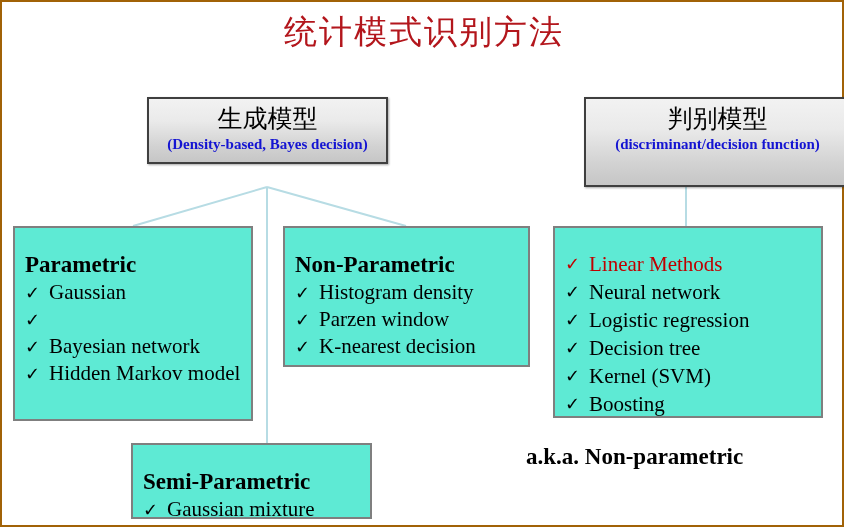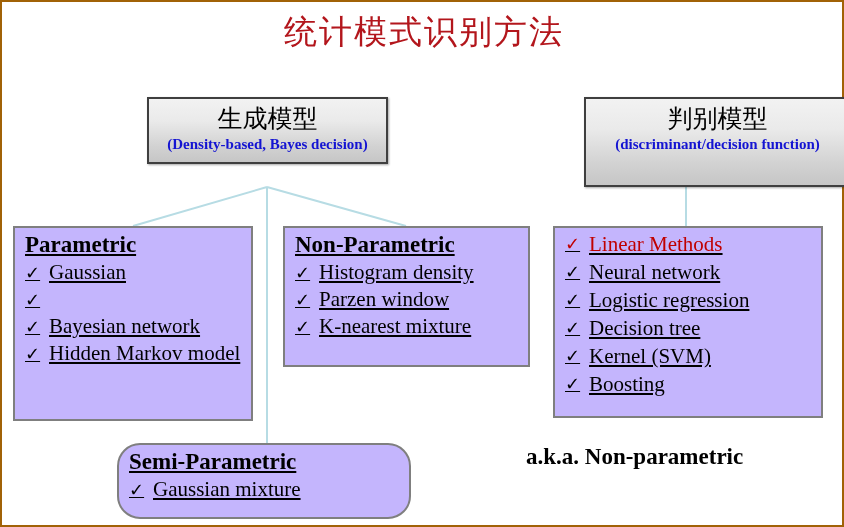--- a/index.html
+++ b/index.html
@@ -63,23 +63,22 @@
     padding: 1px 10px 0 10px;
   }
   #box-generative { left: 145px; top: 95px; width: 241px; height: 67px; }
   #box-discriminative { left: 582px; top: 95px; width: 267px; height: 90px; }
 
   
   .wbox {
     position: absolute;
     box-sizing: border-box;
     border: 2px solid #7f7f7f;
-    background: #c4b5fd;
-    padding: 2px 8px 6px 10px;
-    text-decoration: underline;
+    background: #5eead4;
+    padding: 22px 8px 6px 10px;
   }
   .wbox .hd {
     font-size: 23px;
     font-weight: bold;
     line-height: 29px;
     color: #000000;
     font-family: "Liberation Serif", serif;
     white-space: nowrap;
   }
   .wlist { list-style: none; margin: 0; padding: 0; }
@@ -96,21 +95,21 @@
     font-size: 18px;
     font-family: "DejaVu Sans", sans-serif;
     line-height: 27px;
   }
   .wlist li .tx { flex: 1 1 auto; }
   .wlist li.accent .ck, .wlist li.accent .tx { color: #c00000; }
 
   #box-parametric      { left: 11px;  top: 224px; width: 240px; height: 195px; }
   #box-nonparametric   { left: 281px; top: 224px; width: 247px; height: 141px; }
   #box-methods         { left: 551px; top: 224px; width: 270px; height: 192px; }
-  #box-semiparametric  { left: 115px; top: 441px; width: 294px; height: 76px; border-radius: 23px; }
+  #box-semiparametric  { left: 129px; top: 441px; width: 241px; height: 76px; }
 
   #box-methods .wlist li { line-height: 28px; }
   #box-methods .wlist li .ck { line-height: 28px; }
 
   
   #aka {
     position: absolute;
     left: 524px;
     top: 442px;
     font-size: 23px;
@@ -180,21 +179,21 @@
         <li>
           <span class="ck">✓</span>
           <span class="tx">Histogram density</span>
         </li>
         <li>
           <span class="ck">✓</span>
           <span class="tx">Parzen window</span>
         </li>
         <li>
           <span class="ck">✓</span>
-          <span class="tx">K-nearest mixture</span>
+          <span class="tx">K-nearest decision</span>
         </li>
       </ul>
   </div>
 
   <div class="wbox" id="box-methods">
     <ul class="wlist">
         <li class="accent">
           <span class="ck">✓</span>
           <span class="tx">Linear Methods</span>
         </li>

